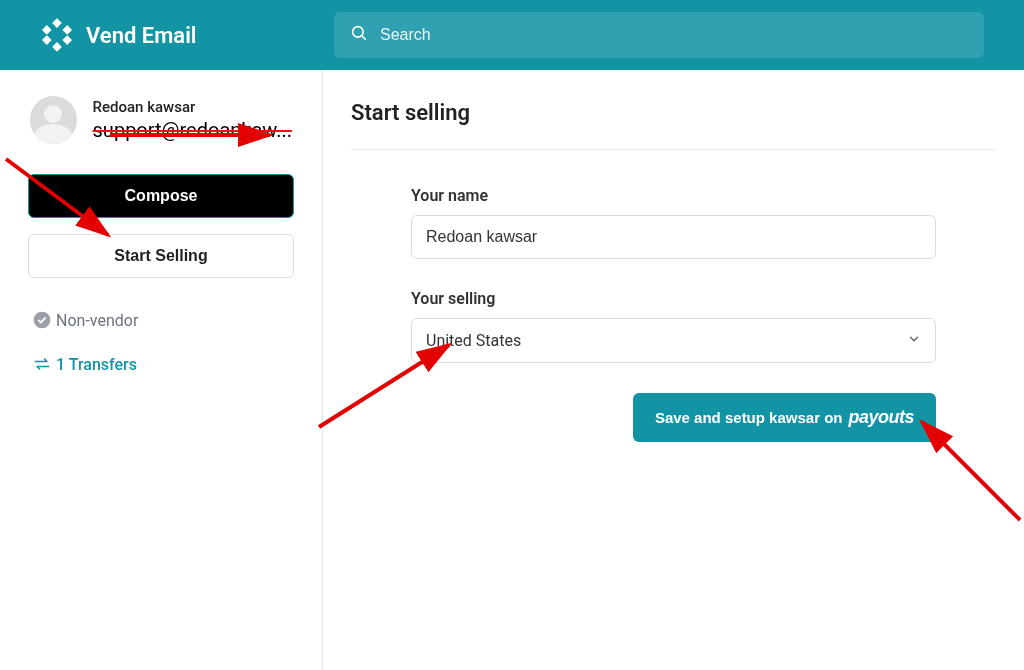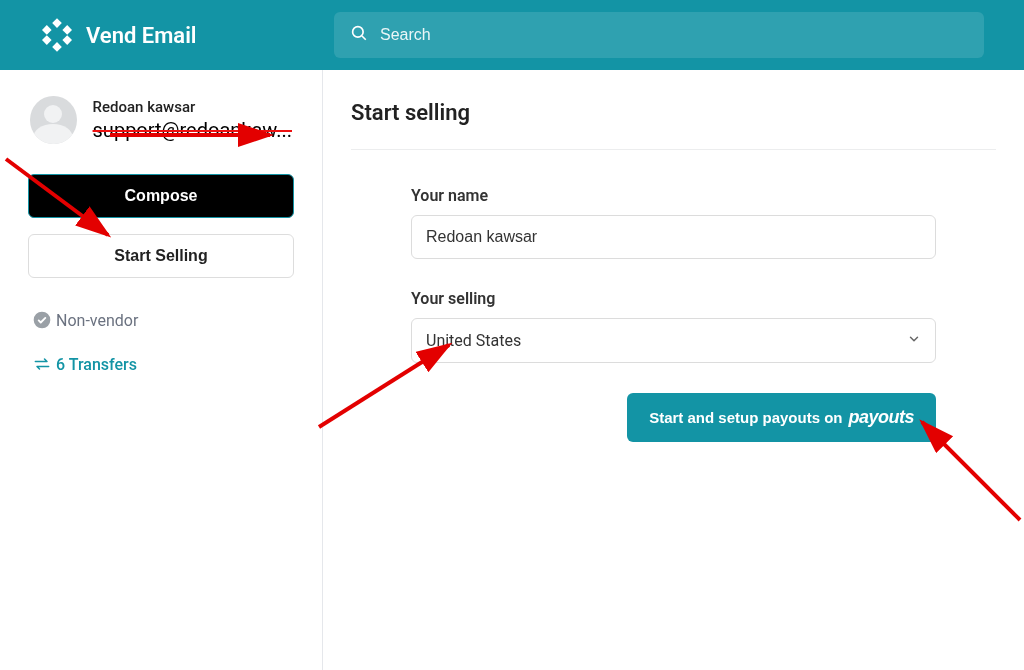--- a/index.html
+++ b/index.html
@@ -303,21 +303,21 @@
         </span>
         <span>Non-vendor</span>
       </div>
       <div class="nav-item link">
         <span class="nav-icon">
           <svg width="20" height="20" viewBox="0 0 24 24" fill="none" stroke="#1394a5" stroke-width="1.8" stroke-linecap="round" stroke-linejoin="round">
               <path d="M4 9h14l-3-3"></path>
               <path d="M20 15H6l3 3"></path>
             </svg>
         </span>
-        <span>6 Transfers</span>
+        <span>1 Transfers</span>
       </div>
     </div>
   </aside>
 
   <main class="main">
     <h1 class="page-title">Start selling</h1>
 
     <div class="form">
       <div class="field">
         <label class="field-label">Your name</label>
@@ -330,21 +330,21 @@
           <span>United States</span>
           <span class="chevron">
             <svg width="14" height="14" viewBox="0 0 24 24" fill="none" stroke="#666" stroke-width="2.5" stroke-linecap="round" stroke-linejoin="round">
                 <path d="M6 9l6 6 6-6"></path>
               </svg>
           </span>
         </div>
       </div>
 
       <button class="save-btn">
-        <span>Start and setup payouts on</span>
+        <span>Save and setup kawsar on</span>
         <span class="stripe-word">payouts</span>
       </button>
     </div>
   </main>
 </div>
 
 <svg class="arrow" style="left:4px; top:155px;" width="120" height="100">
   <defs>
       <marker id="ah1" markerWidth="10" markerHeight="10" refX="8" refY="3" orient="auto">
         <path d="M0,0 L0,6 L9,3 z" fill="#e30000"></path>

